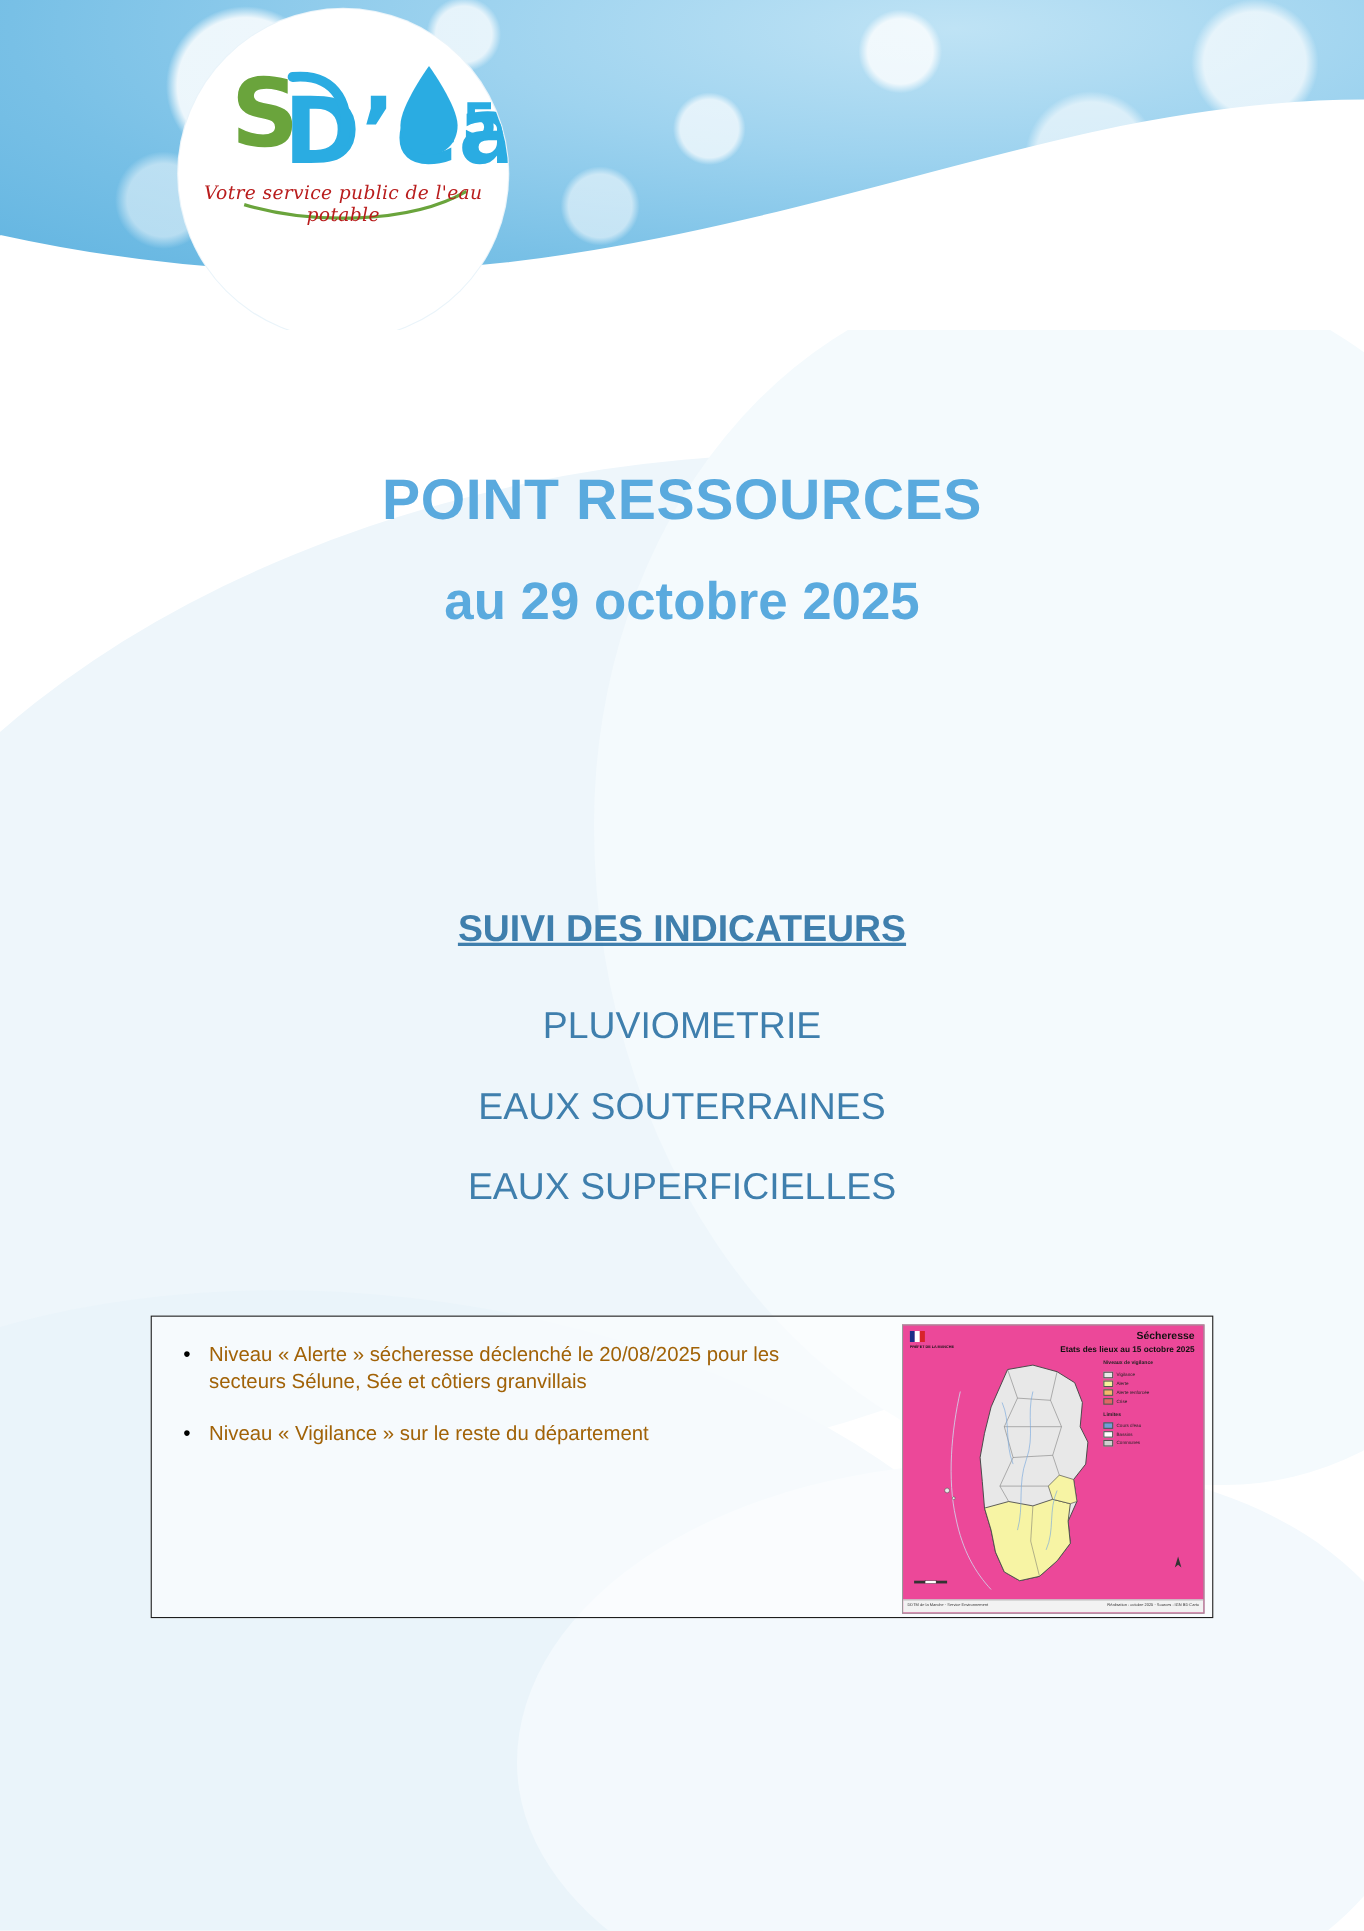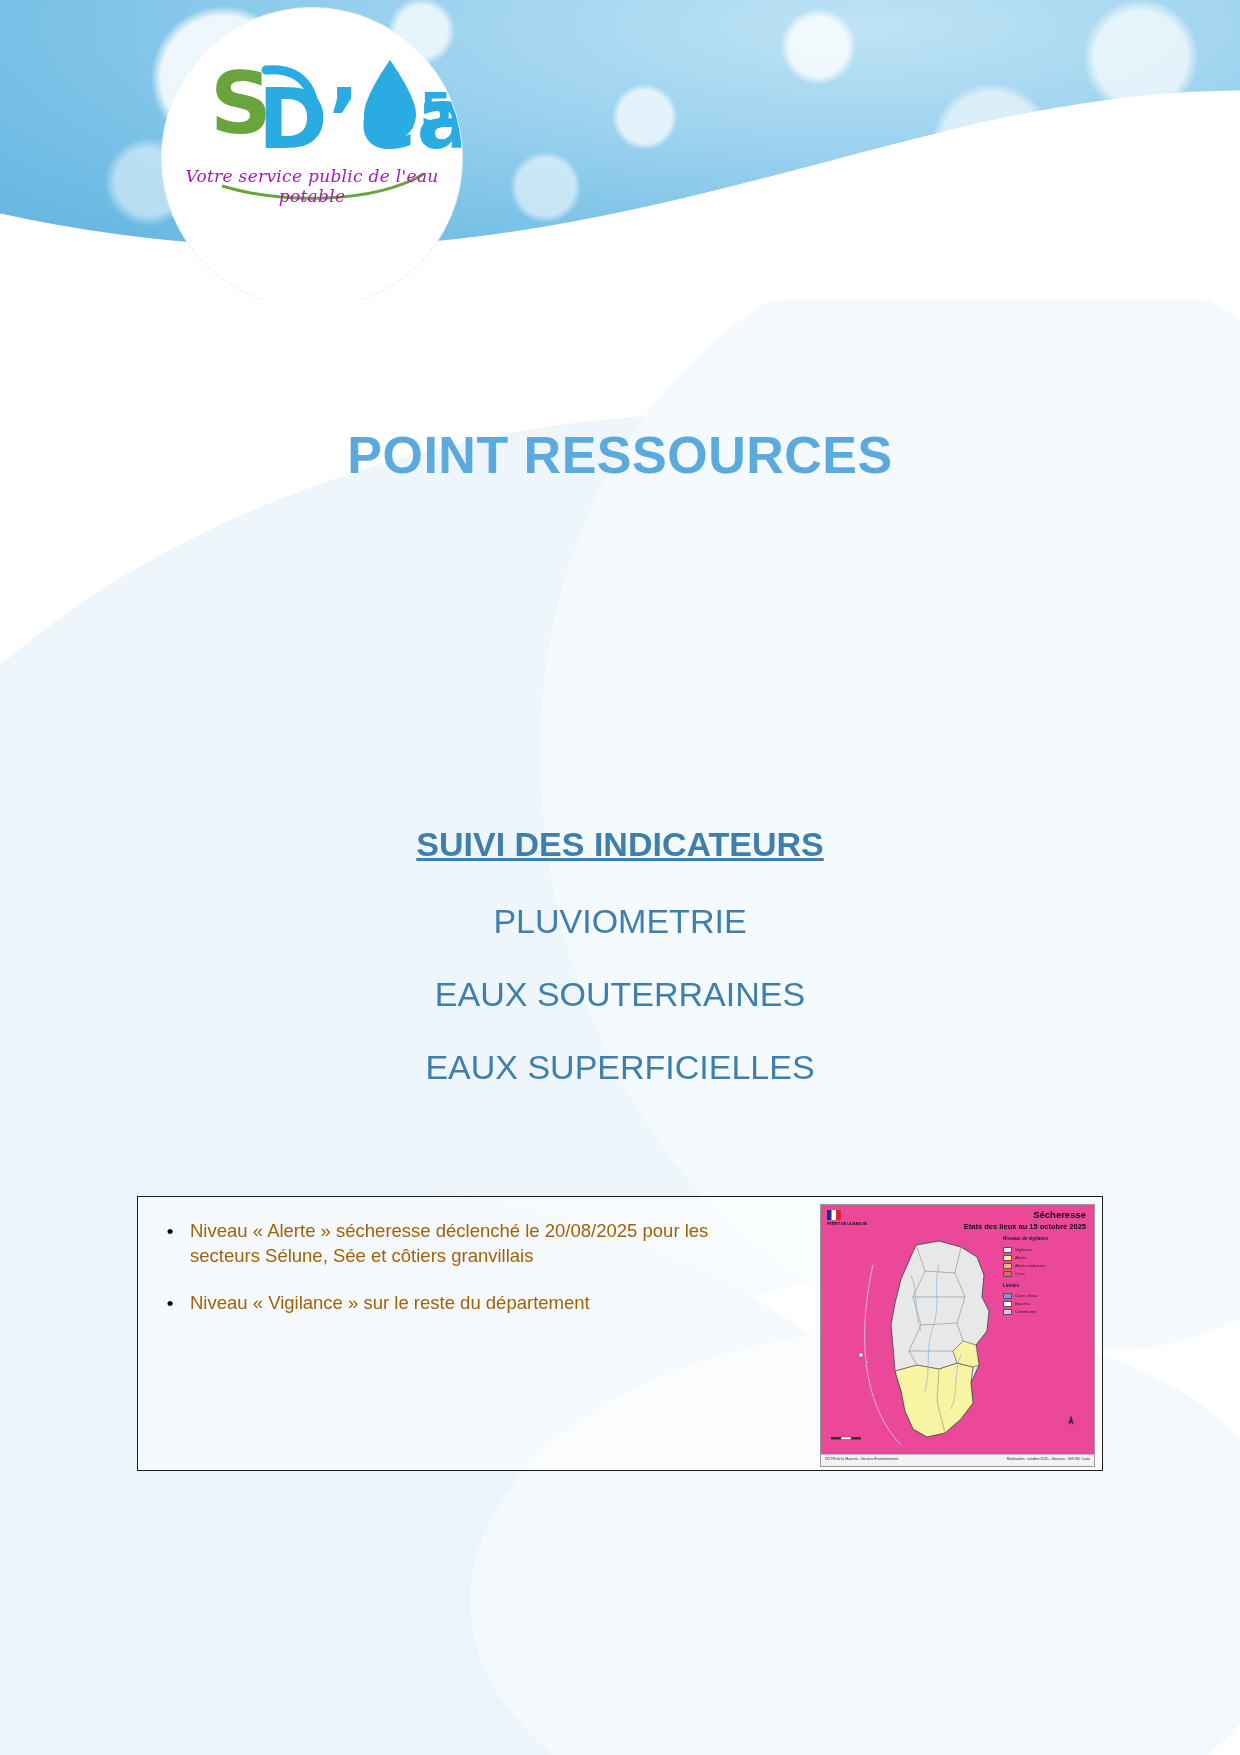--- a/index.html
+++ b/index.html
@@ -116,21 +116,21 @@
   }
   .logo-tagline {
     position: absolute;
     left: 0;
     top: 158px;
     width: 300px;
     text-align: center;
     font-family: "DejaVu Serif", serif;
     font-style: italic;
     font-size: 17px;
-    color: #a21caf;
+    color: #b91c1c;
     letter-spacing: 0.3px;
   }
 
   
   .title-block {
     position: absolute;
     left: 0;
     top: 428px;
     width: 1240px;
     text-align: center;
@@ -158,21 +158,21 @@
     top: 825px;
     width: 1240px;
     text-align: center;
     z-index: 5;
   }
   .indicators h2 {
     font-size: 34px;
     font-weight: bold;
     color: #3f7fad;
     text-decoration: underline;
-    margin: 0 0 38px 0;
+    margin: 0 0 50px 0;
   }
   .indicators .ind-item {
     font-size: 34px;
     color: #3f7fad;
     margin: 4px 0 34px 0;
   }
   .indicators .ind-item:last-child {
     margin-bottom: 0;
   }
 
@@ -322,20 +322,21 @@
       <text x="258" y="118" font-family="DejaVu Sans, sans-serif" font-size="46" font-weight="bold" fill="#2aace2">50</text>
 
       <path d="M60,178 C120,196 210,196 262,166" fill="none" stroke="#6aa43c" stroke-width="3"></path>
     </svg>
     <div class="logo-tagline">Votre service public de l'eau potable</div>
   </div>
 </div>
 
 <div class="title-block">
   <div class="title-line1">POINT RESSOURCES</div>
+  <div class="title-line2">au 29 octobre 2025</div>
 </div>
 
 <div class="indicators">
   <h2>SUIVI DES INDICATEURS</h2>
   <div class="ind-item">PLUVIOMETRIE</div>
   <div class="ind-item">EAUX SOUTERRAINES</div>
   <div class="ind-item">EAUX SUPERFICIELLES</div>
 </div>
 
 <div class="infobox">

